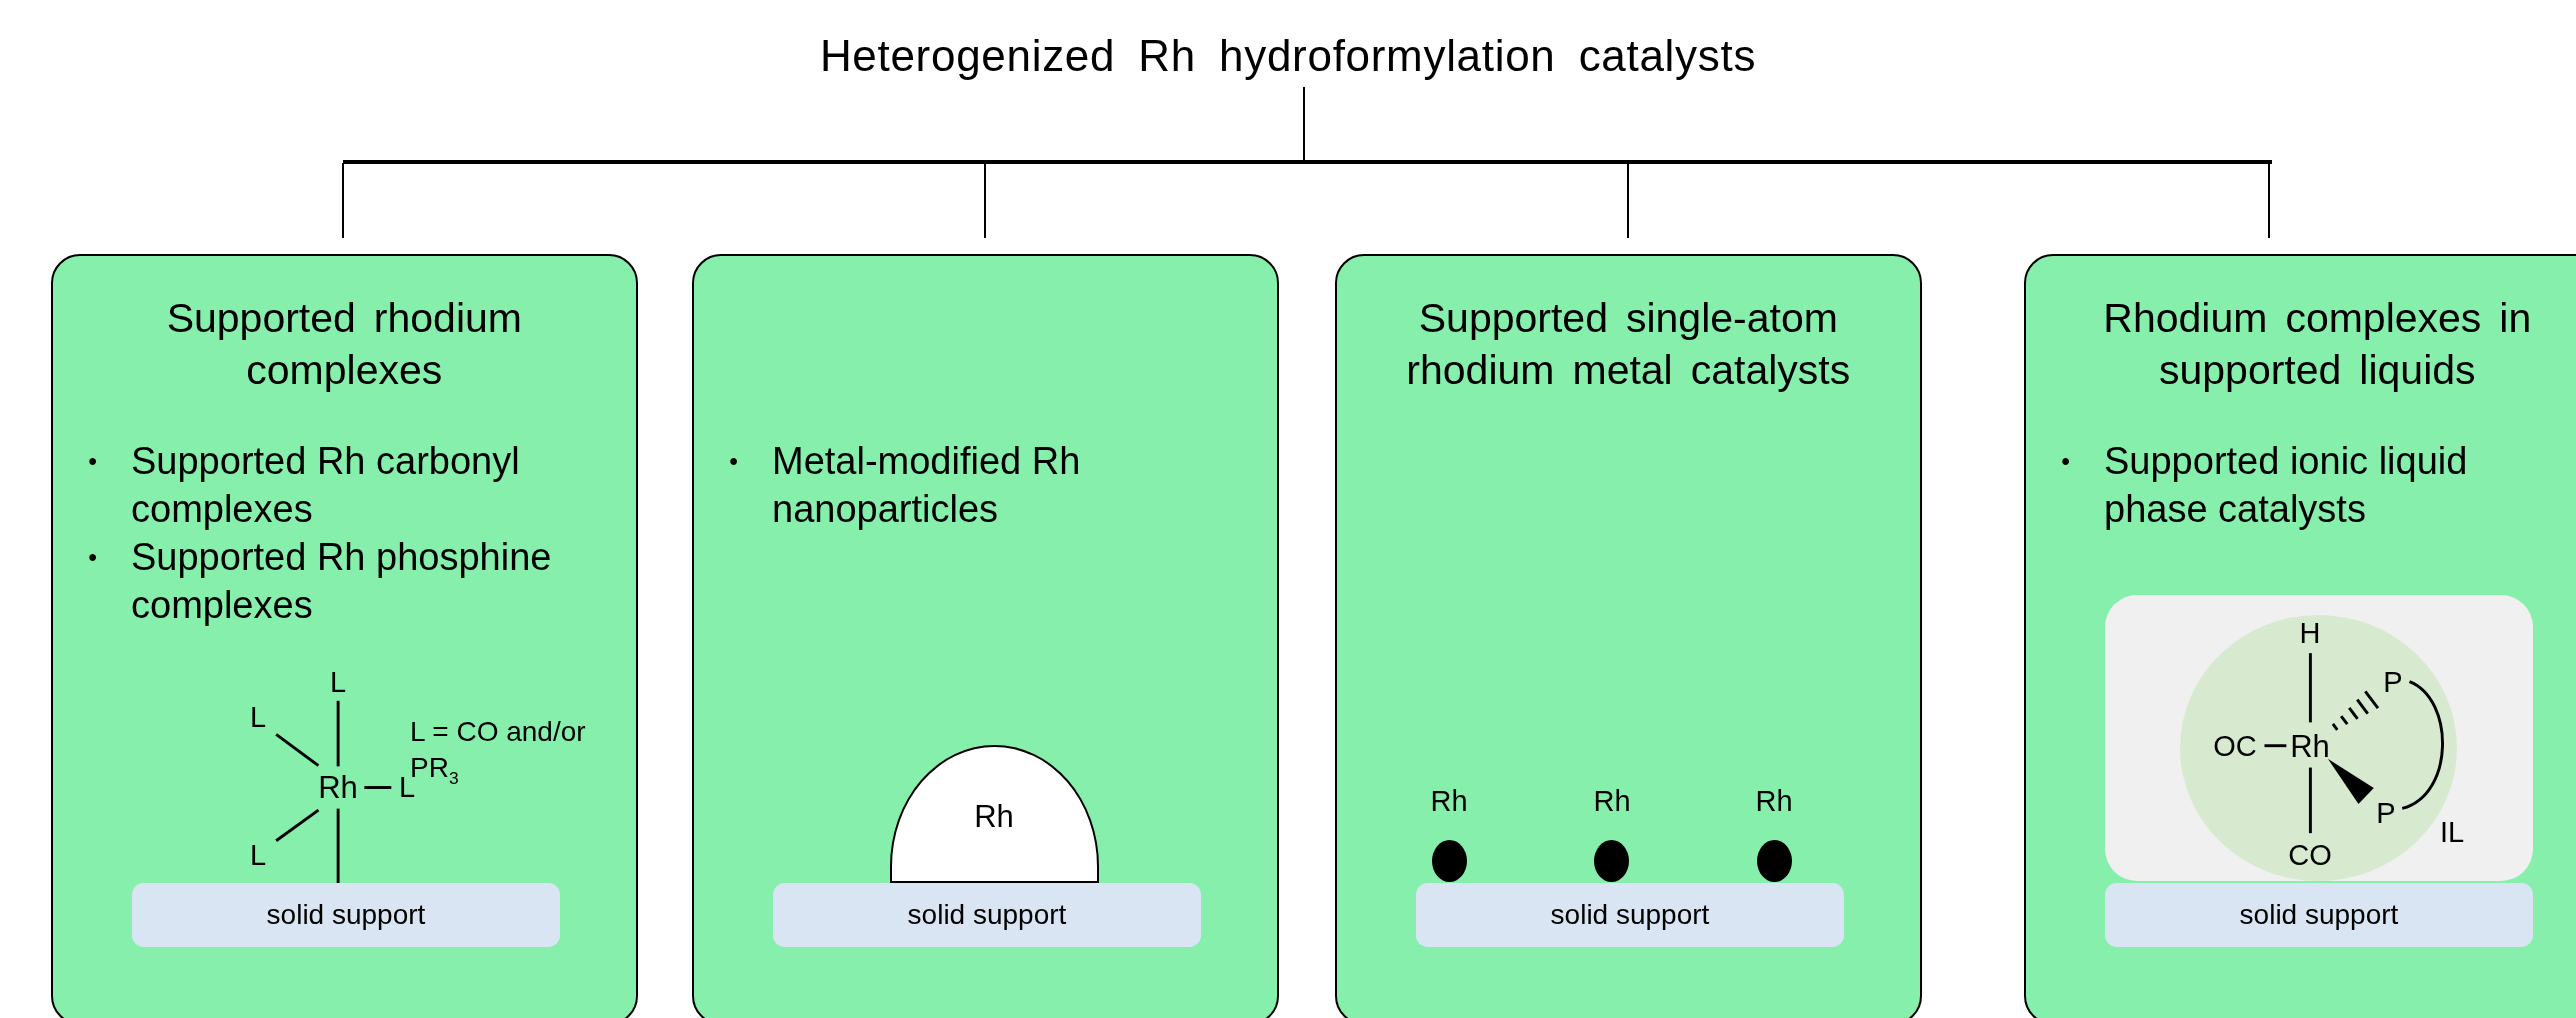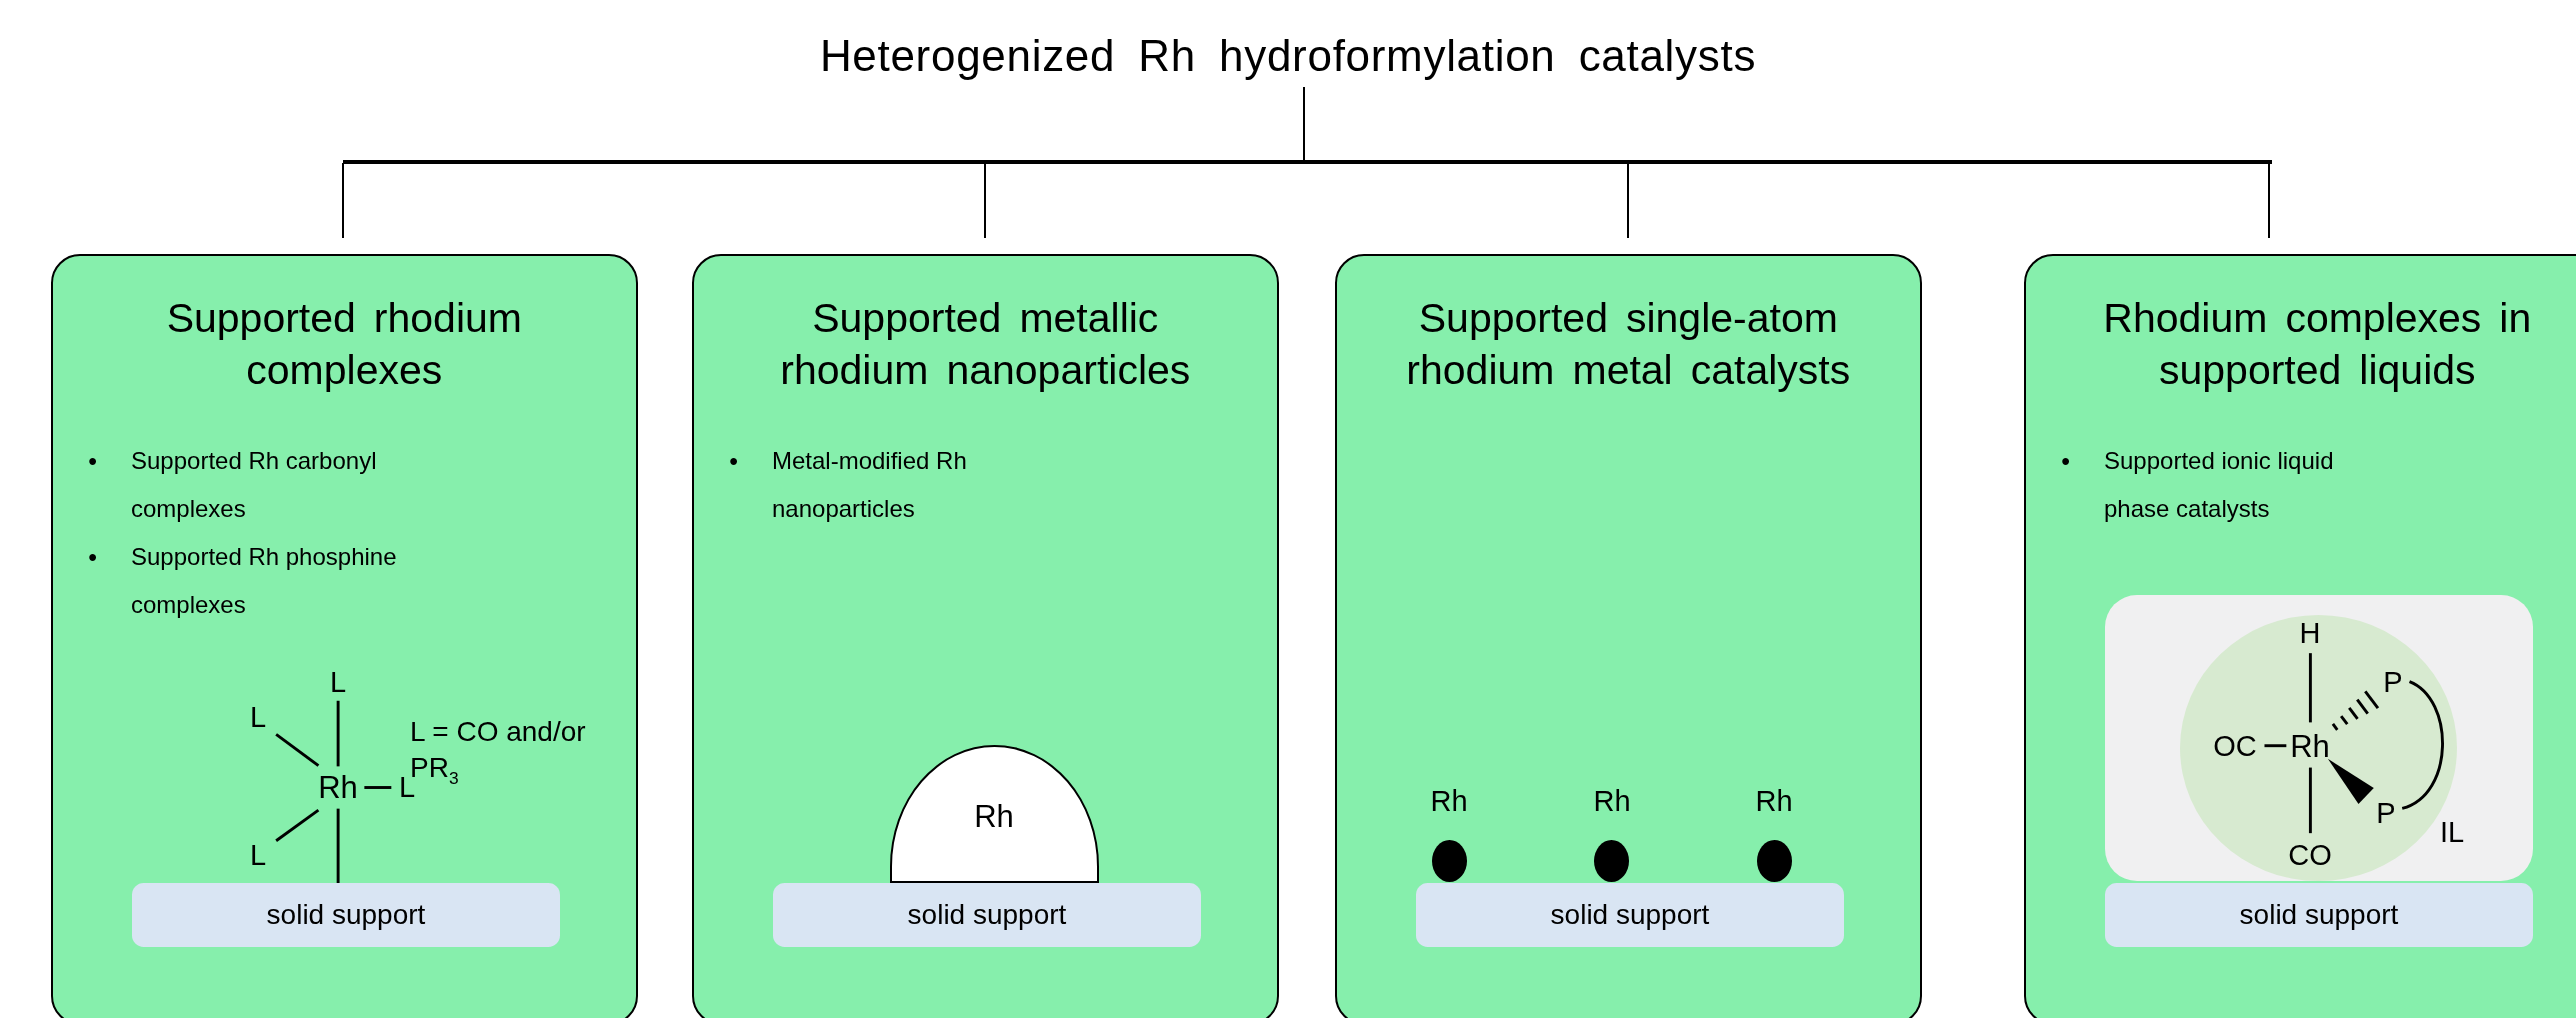--- a/index.html
+++ b/index.html
@@ -16,21 +16,21 @@
   .d1{left:342px;} .d2{left:984px;} .d3{left:1627px;} .d4{left:2268px;}
 
   .box{position:absolute;top:254px;width:587px;height:771px;border:2.2px solid #000;
        border-radius:29px;background:#86efac;box-sizing:border-box;}
   .b1{left:51px;} .b2{left:692px;} .b3{left:1335px;} .b4{left:1976px;margin-left:48px;}
 
   .heading{position:absolute;left:7.3px;top:36px;width:568px;text-align:center;
            font-size:41px;line-height:52px;word-spacing:6.6px;}
 
   ul.bullets{position:absolute;left:28px;top:181px;width:532px;margin:0;padding:0;
-             list-style:none;font-size:24px;line-height:48px;}
+             list-style:none;font-size:38px;line-height:48px;}
   ul.bullets li{position:relative;padding-left:50px;margin:0;}
   ul.bullets li::before{content:"\2022";position:absolute;left:7.3px;top:0;
                         font-size:25px;line-height:48px;}
   sub{font-size:0.62em;line-height:0;}
 
   .lbl{position:absolute;transform:translate(-50%,-50%);font-size:29px;line-height:1;
        white-space:nowrap;}
   .lbl-lg{font-size:31px;}
 
   .dsvg{position:absolute;left:0;}
@@ -91,21 +91,20 @@
 
     <div class="legend">
       <div>L = CO and/or</div>
       <div>PR<sub>3</sub></div>
     </div>
 
     <div class="support">solid support</div>
   </div>
 
   <div class="box b2">
-    <div class="heading">Supported metallic<br>rhodium nanoparticles</div>
     <ul class="bullets">
         <li>Metal-modified Rh<br>nanoparticles</li>
       </ul>
 
     <div class="dome"></div>
     <div class="lbl lbl-lg" style="left:300px;top:560px;">Rh</div>
 
     <div class="support">solid support</div>
   </div>
 

